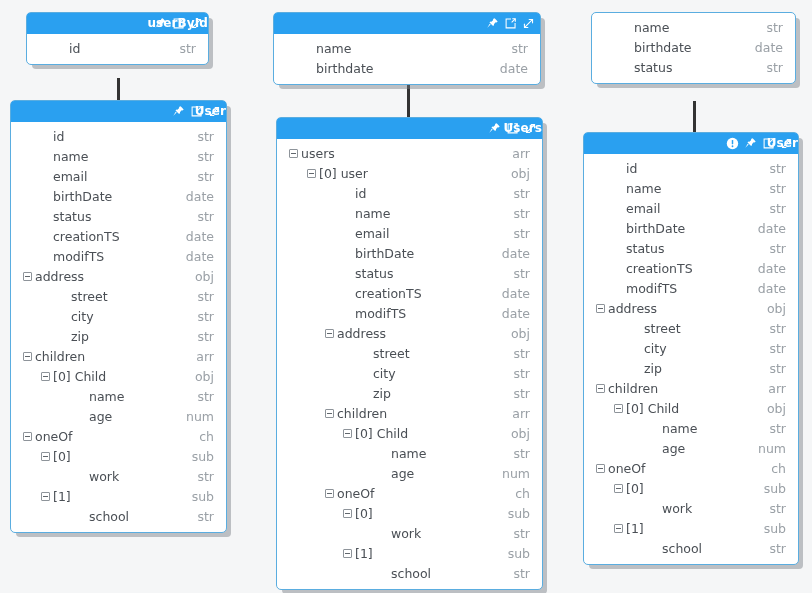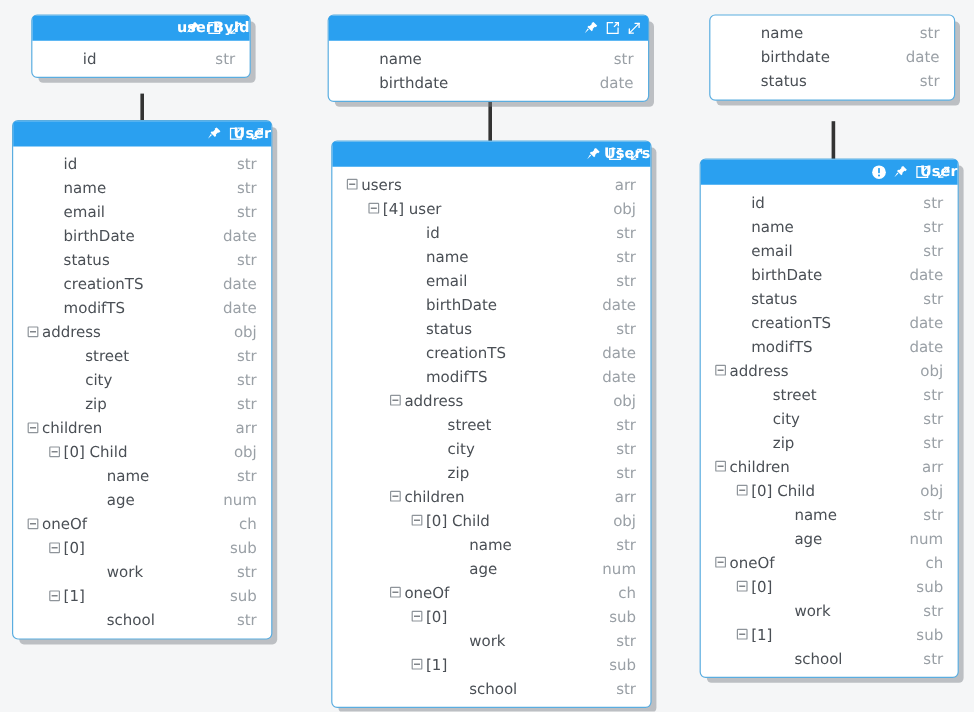--- a/index.html
+++ b/index.html
@@ -315,21 +315,21 @@
         </div>
       </div>
       <div class="panel-body">
         <div class="row">
           <span class="toggle" style="left: 12px;"></span>
           <span class="fname" style="padding-left: 24px;">users</span>
           <span class="ftype">arr</span>
         </div>
         <div class="row">
           <span class="toggle" style="left: 30px;"></span>
-          <span class="fname" style="padding-left: 42px;">[4] user</span>
+          <span class="fname" style="padding-left: 42px;">[0] user</span>
           <span class="ftype">obj</span>
         </div>
         <div class="row">
           <span class="fname" style="padding-left: 78px;">id</span>
           <span class="ftype">str</span>
         </div>
         <div class="row">
           <span class="fname" style="padding-left: 78px;">name</span>
           <span class="ftype">str</span>
         </div>

